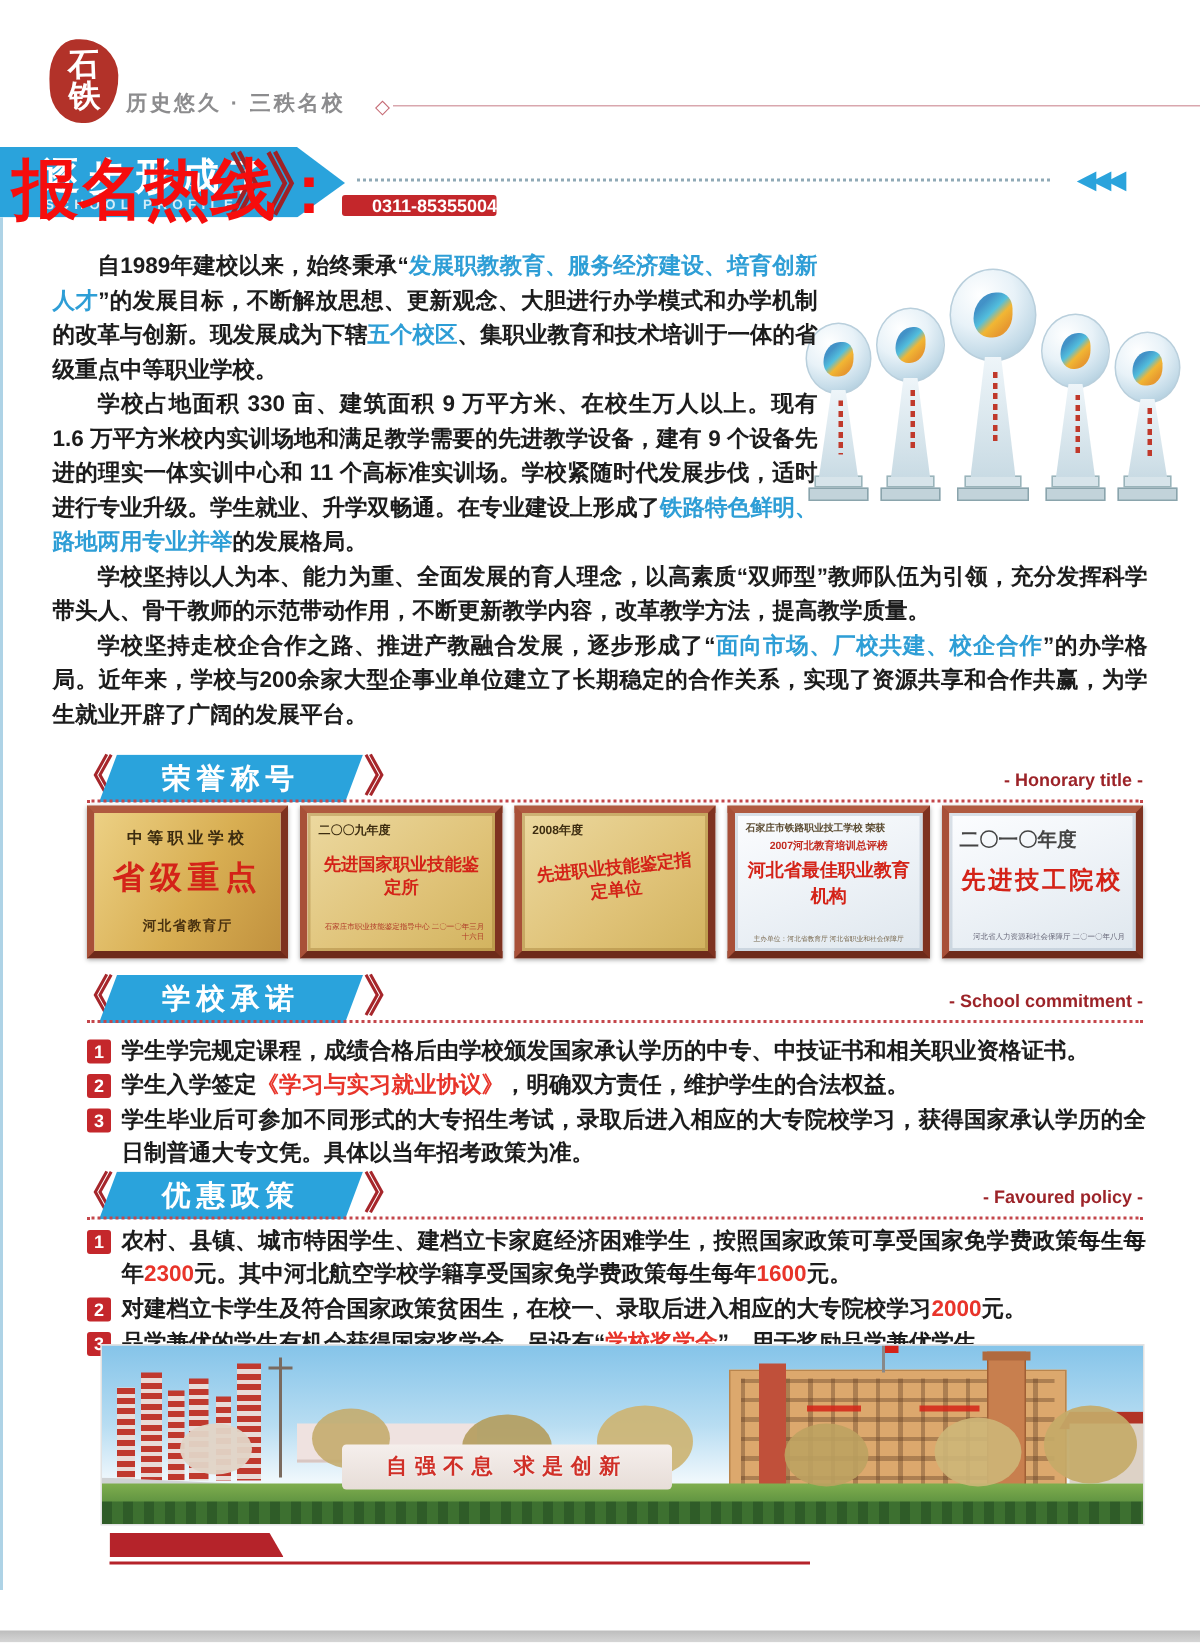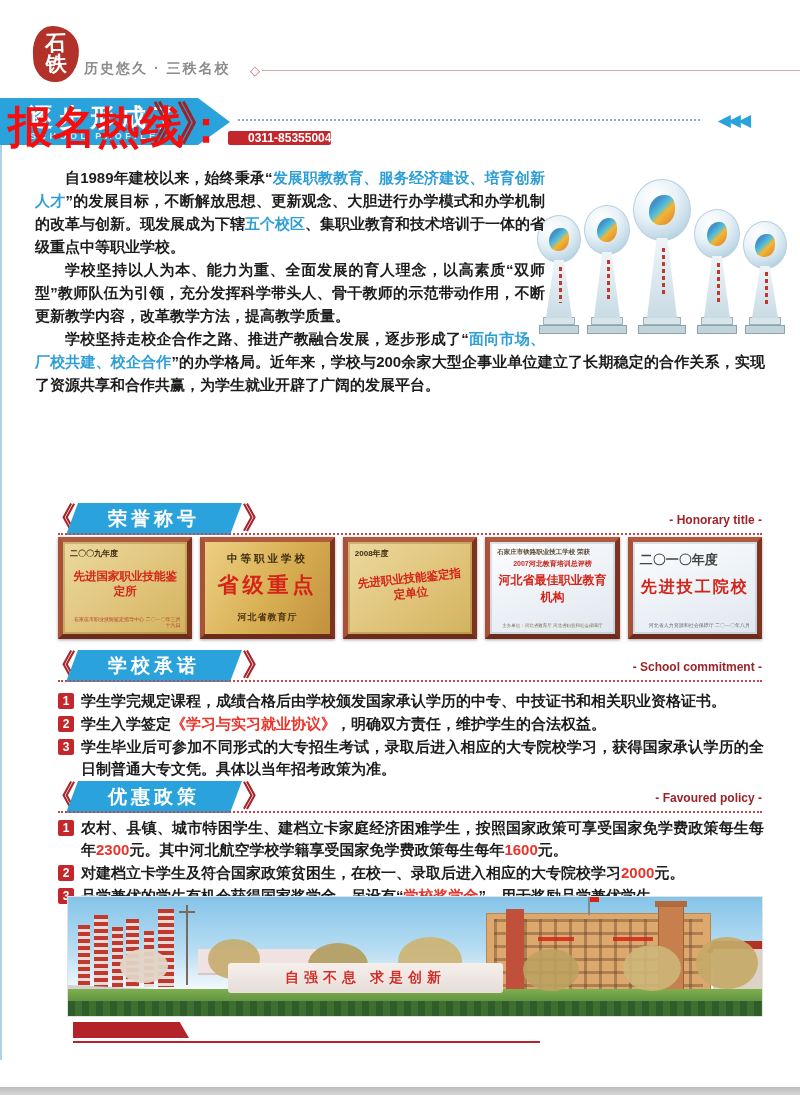--- a/index.html
+++ b/index.html
@@ -112,21 +112,21 @@
   .photo *{position:absolute;}
   .sky{inset:0;background:linear-gradient(180deg,#85c4e9 0%,#b8ddf2 45%,#eef7fc 75%,#f7fbfe 100%);}
   .hirise{background:repeating-linear-gradient(180deg,#c0392e 0 4px,#e9dbd7 4px 7px);}
   .h1{left:10px;top:28px;width:12px;height:62px;} .h2{left:26px;top:18px;width:14px;height:72px;}
   .h3{left:44px;top:30px;width:11px;height:60px;} .h4{left:58px;top:22px;width:13px;height:68px;}
   .h5{left:76px;top:34px;width:10px;height:56px;} .h6{left:90px;top:12px;width:16px;height:78px;}
   .pole{left:118px;top:8px;width:2px;height:80px;background:#7a6a5e;}
   .pole::before{content:"";position:absolute;left:-7px;top:6px;width:16px;height:2px;background:#7a6a5e;}
   .lowbldg{left:130px;top:52px;width:120px;height:26px;background:#efe2e0;
            box-shadow:inset 0 -2px 0 #d8c6c2;}
-  .wall{left:160px;top:66px;width:275px;height:30px;background:linear-gradient(180deg,#f5efec,#e7ddd8);
+  .wall{left:160px;top:66px;width:220px;height:30px;background:linear-gradient(180deg,#f5efec,#e7ddd8);
         border-radius:3px;display:flex;align-items:center;justify-content:center;}
   .slogan{position:static !important;color:#d03028;font-weight:bold;font-size:14px;letter-spacing:5px;
           text-shadow:0 0 2px rgba(255,255,255,.8);white-space:nowrap;}
   .mainbldg{left:418px;top:16px;width:225px;height:82px;background:#dca86d;
         box-shadow:inset 0 0 0 1px #b9854d;}
   .mainbldg .win{position:absolute;inset:6px 8px 4px 8px;
         background:repeating-linear-gradient(90deg,rgba(95,60,35,.38) 0 3px,transparent 3px 15px),
                    repeating-linear-gradient(180deg,rgba(95,60,35,.38) 0 3px,transparent 3px 13px);}
   .tower1{left:438px;top:12px;width:18px;height:86px;background:#c0503a;}
   .tower2{left:590px;top:4px;width:26px;height:94px;background:#c87f4e;box-shadow:inset 0 0 0 1px #a05f34;}
@@ -234,46 +234,47 @@
             <div class="logo"></div>
           </div>
           <div class="col">
             <div class="rtx"></div>
           </div>
           <div class="tbase1"></div>
           <div class="tbase2"></div>
         </div>
     </div>
     <p><span>自1989年建校以来，始终秉承“</span><span class="seg-blue">发展职教教育、服务经济建设、培育创新人才</span><span>”的发展目标，不断解放思想、更新观念、大胆进行办学模式和办学机制的改革与创新。现发展成为下辖</span><span class="seg-blue">五个校区</span><span>、集职业教育和技术培训于一体的省级重点中等职业学校。</span></p>
+    <p><span>学校占地面积 330 亩、建筑面积 9 万平方米、在校生万人以上。现有 1.6 万平方米校内实训场地和满足教学需要的先进教学设备，建有 9 个设备先进的理实一体实训中心和 11 个高标准实训场。学校紧随时代发展步伐，适时进行专业升级。学生就业、升学双畅通。在专业建设上形成了</span><span class="seg-blue">铁路特色鲜明、路地两用专业并举</span><span>的发展格局。</span></p>
     <p><span>学校坚持以人为本、能力为重、全面发展的育人理念，以高素质“双师型”教师队伍为引领，充分发挥科学带头人、骨干教师的示范带动作用，不断更新教学内容，改革教学方法，提高教学质量。</span></p>
     <p><span>学校坚持走校企合作之路、推进产教融合发展，逐步形成了“</span><span class="seg-blue">面向市场、厂校共建、校企合作</span><span>”的办学格局。近年来，学校与200余家大型企事业单位建立了长期稳定的合作关系，实现了资源共享和合作共赢，为学生就业开辟了广阔的发展平台。</span></p>
   </div>
 
   <div class="sec-head" style="top:503px;">
     <span class="chev l">《</span>
     <div class="badge">
         <span>荣誉称号</span>
       </div>
     <span class="chev r">》</span>
     <span class="sec-en">- Honorary title -</span>
     <div class="sec-dots"></div>
   </div>
   <div class="plaques">
+    <div class="plaque gold n1">
+        <div class="pl-inner">
+      <div class="pl-top">中等职业学校</div>
+      <div class="pl-main">省级重点</div>
+      <div class="pl-bottom">河北省教育厅</div>
+    </div>
+      </div>
     <div class="plaque gold2 n2">
         <div class="pl-inner">
       <div class="pl-top">二〇〇九年度</div>
       <div class="pl-main">先进国家职业技能鉴定所</div>
       <div class="pl-bottom">石家庄市职业技能鉴定指导中心 二〇一〇年三月十六日</div>
-    </div>
-      </div>
-    <div class="plaque gold n1">
-        <div class="pl-inner">
-      <div class="pl-top">中等职业学校</div>
-      <div class="pl-main">省级重点</div>
-      <div class="pl-bottom">河北省教育厅</div>
     </div>
       </div>
     <div class="plaque gold2 n3">
         <div class="pl-inner">
       <div class="pl-top">2008年度</div>
       <div class="pl-main">先进职业技能鉴定指定单位</div>
       <div class="pl-bottom"></div>
     </div>
       </div>
     <div class="plaque silver n4">

